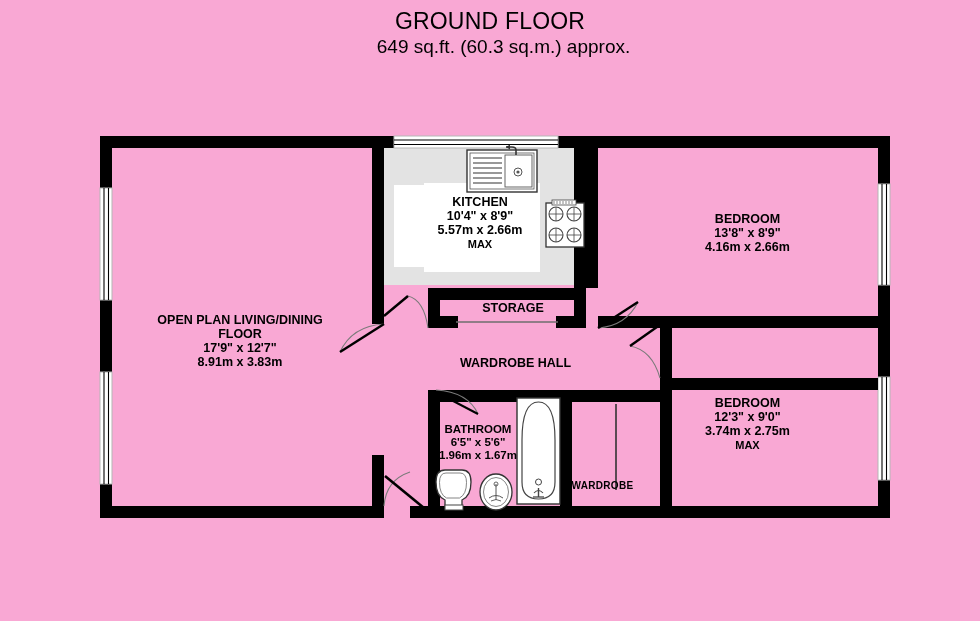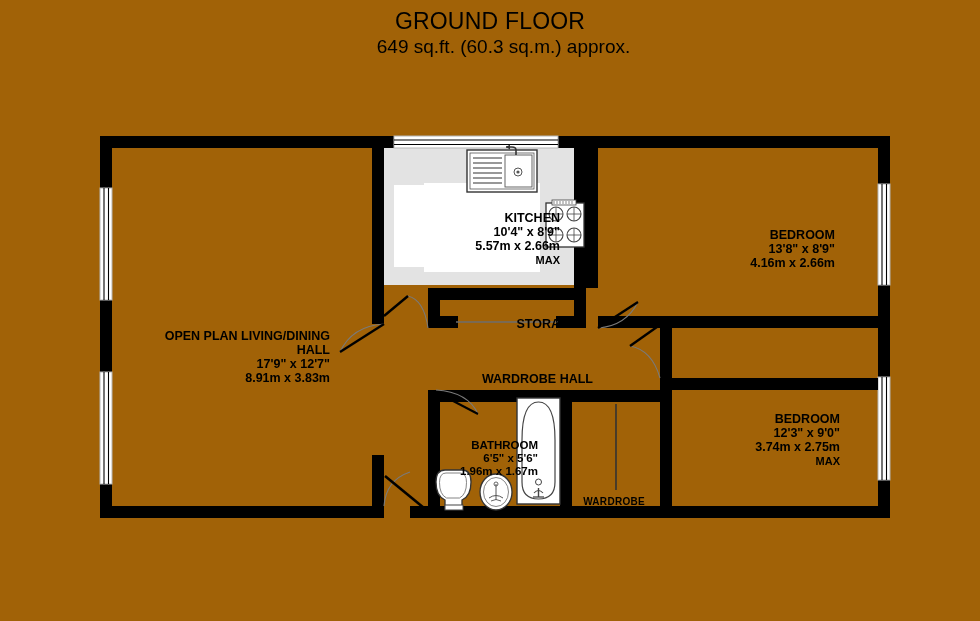--- a/index.html
+++ b/index.html
@@ -8,21 +8,21 @@
     margin: 0; padding: 0;
     width: 980px; height: 621px;
     background: #ffffff;
     font-family: "Liberation Sans", sans-serif;
     overflow: hidden;
   }
   #plan-root {
     position: relative;
     width: 980px;
     height: 621px;
-    background: #a16207;
+    background: #f9a8d4;
   }
   #title-block {
     position: absolute;
     top: 8px; left: 0; width: 980px;
     text-align: center;
   }
   #title-block .t1 {
     font-size: 23px;
     color: #000;
     letter-spacing: 0.2px;
@@ -34,27 +34,26 @@
     line-height: 24px;
     margin-left: 27px;
   }
   #floorplan-svg {
     position: absolute;
     top: 0; left: 0;
     width: 980px; height: 621px;
   }
   .room-label {
     position: absolute;
-    text-align: right;
+    text-align: center;
     color: #000;
     font-weight: bold;
     line-height: 14px;
     white-space: nowrap;
     pointer-events: none;
-    margin-top: 16px;
   }
   .room-label .ln { display: block; }
   .rl-name { font-size: 12.5px; }
   .rl-dim  { font-size: 12.5px; }
   .rl-max  { font-size: 11px; }
   .lbl-living { left: 150px; top: 313px; width: 180px; }
   .lbl-kitchen { left: 400px; top: 195px; width: 160px; }
   .lbl-storage { left: 448px; top: 301px; width: 130px; font-size: 12.5px; }
   .lbl-hall    { left: 438px; top: 356px; width: 155px; font-size: 12.5px; }
   .lbl-bed1    { left: 660px; top: 212px; width: 175px; }
@@ -291,21 +290,21 @@
 
     <g>
       <line x1="616" y1="404" x2="616" y2="490" stroke="#333" stroke-width="1.6"></line>
       <line x1="616" y1="404" x2="660" y2="404" stroke="#333" stroke-width="0"></line>
     </g>
 
   </svg>
 
   <div class="room-label lbl-living">
     <span class="ln rl-name">OPEN PLAN LIVING/DINING</span>
-    <span class="ln rl-name">HALL</span>
+    <span class="ln rl-name">FLOOR</span>
     <span class="ln rl-dim">17'9"  x 12'7"</span>
     <span class="ln rl-dim">8.91m  x 3.83m</span>
   </div>
 
   <div class="room-label lbl-kitchen">
     <span class="ln rl-name">KITCHEN</span>
     <span class="ln rl-dim">10'4"  x 8'9"</span>
     <span class="ln rl-dim">5.57m x 2.66m</span>
     <span class="ln rl-max">MAX</span>
   </div>

